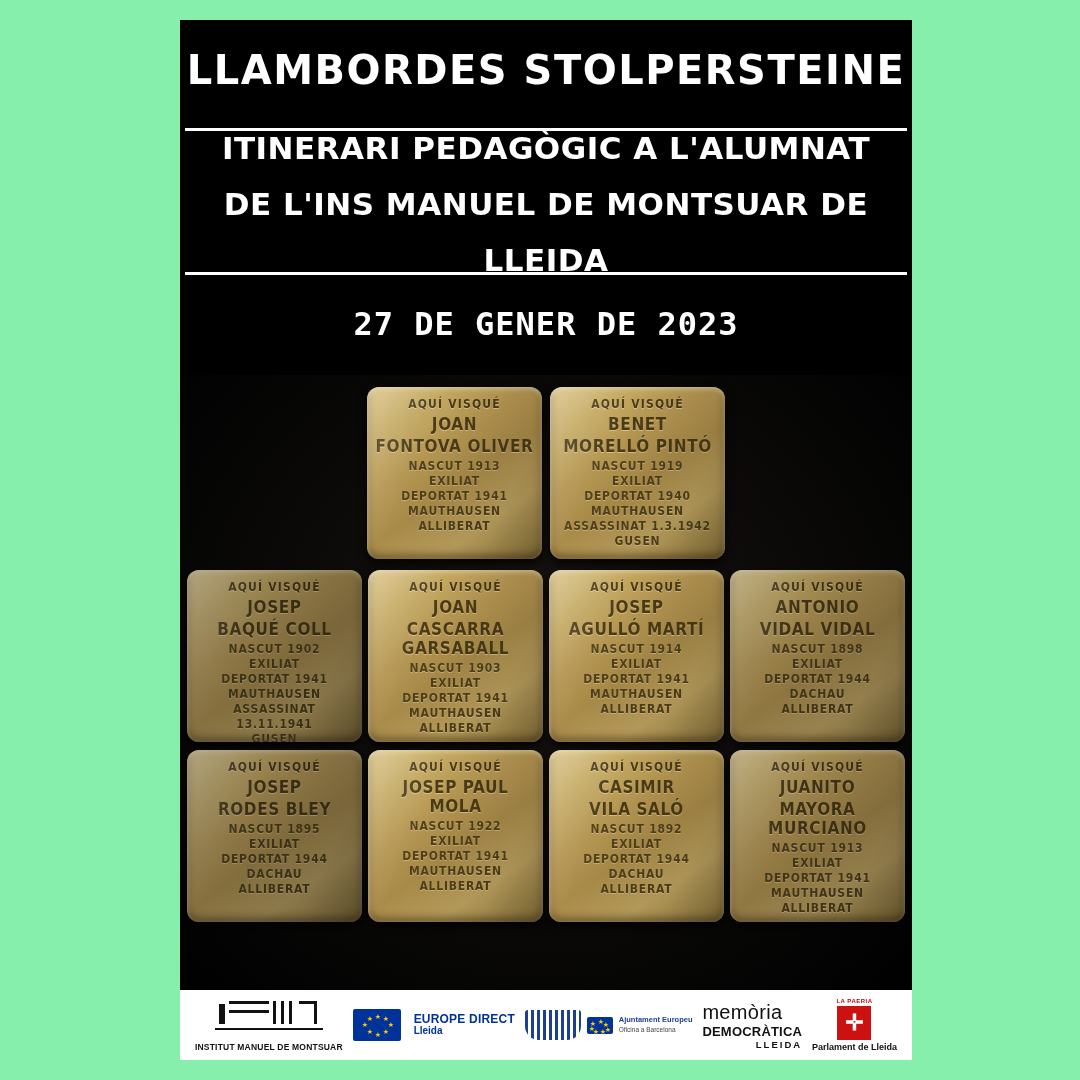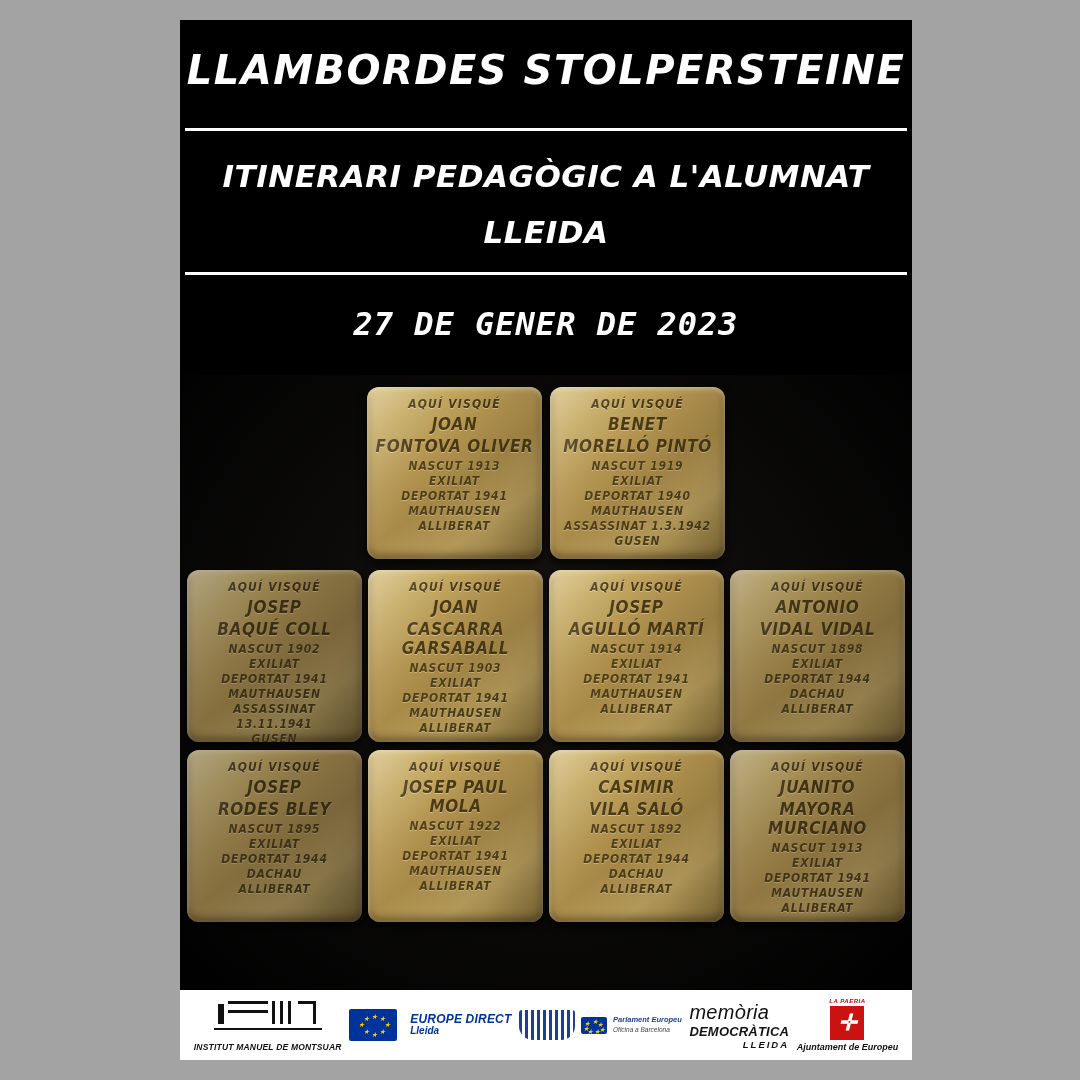--- a/index.html
+++ b/index.html
@@ -8,22 +8,21 @@
     background: #000000;
     width: 1080px;
     height: 1080px;
     overflow: hidden;
     font-family: "Liberation Sans", sans-serif;
   }
   #poster {
     position: relative;
     width: 1080px;
     height: 1080px;
-    background: #a3a3a3;
-    font-style: italic;
+    background: #86efac;
   }
   .frame {
     position: absolute;
     left: 180px;
     top: 20px;
     width: 732px;
     height: 1040px;
     background: #000000;
   }
   
@@ -245,20 +244,21 @@
 <div id="poster">
   <div class="frame">
 
     <div class="title-block">
       <div class="title-text">LLAMBORDES STOLPERSTEINE</div>
     </div>
     <div class="rule rule-top"></div>
 
     <div class="subtitle-block">
       <div class="subtitle-line">ITINERARI PEDAGÒGIC  A L'ALUMNAT</div>
+      <div class="subtitle-line">DE L'INS MANUEL DE MONTSUAR DE</div>
       <div class="subtitle-line">LLEIDA</div>
     </div>
     <div class="rule rule-mid"></div>
 
     <div class="date-block">
       <span class="date-text">27 DE GENER DE 2023</span>
     </div>
 
     <div class="photo">
 
@@ -412,35 +412,35 @@
         <div class="pe-flag">
           <span class="eu-star" style="left:11px; top:1px;">★</span>
           <span class="eu-star" style="left:16px; top:4px;">★</span>
           <span class="eu-star" style="left:18px; top:9px;">★</span>
           <span class="eu-star" style="left:13px; top:11px;">★</span>
           <span class="eu-star" style="left:6px; top:11px;">★</span>
           <span class="eu-star" style="left:2px; top:8px;">★</span>
           <span class="eu-star" style="left:3px; top:3px;">★</span>
         </div>
         <div class="pe-text">
-          <div class="pe-t1">Parlament Europeu</div>
+          <div class="pe-t1">Ajuntament Europeu</div>
           <div class="pe-t2">Oficina a Barcelona</div>
         </div>
       </div>
 
       <div class="logo logo-md">
         <div class="md-1">memòria</div>
         <div class="md-2">DEMOCRÀTICA</div>
         <div class="md-3">LLEIDA</div>
       </div>
 
       <div class="logo logo-aj">
         <div class="aj-top">LA PAERIA</div>
         <div class="aj-shield">
           <span class="aj-cross">✛</span>
         </div>
-        <div class="aj-name">Ajuntament de Europeu</div>
+        <div class="aj-name">Parlament de Lleida</div>
       </div>
 
     </div>
 
   </div>
 </div>
 
 </body></html>

